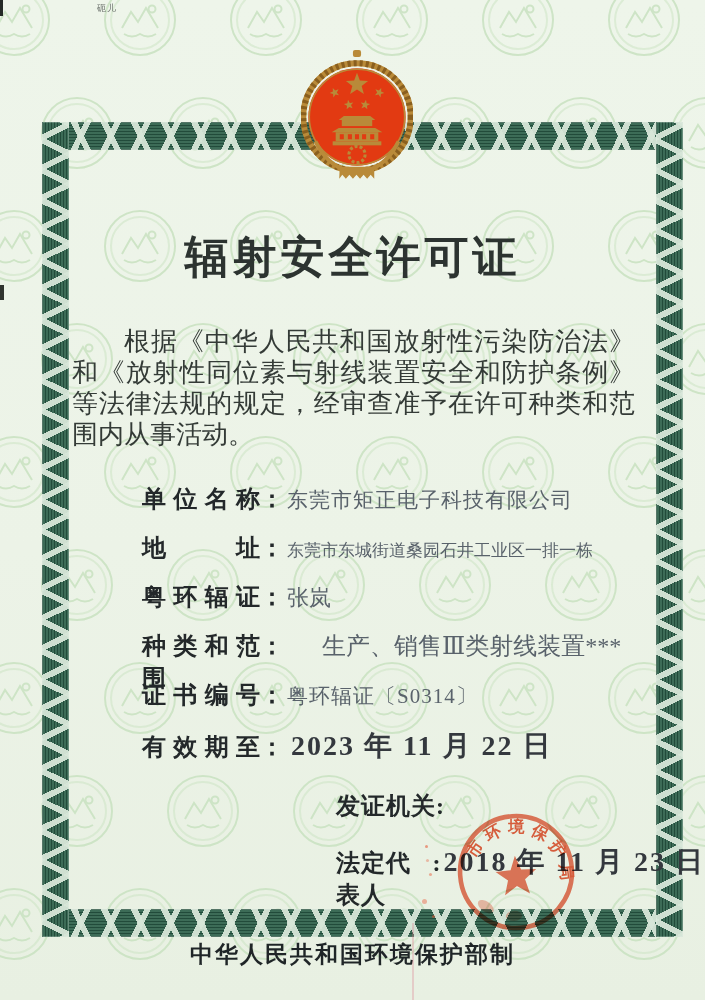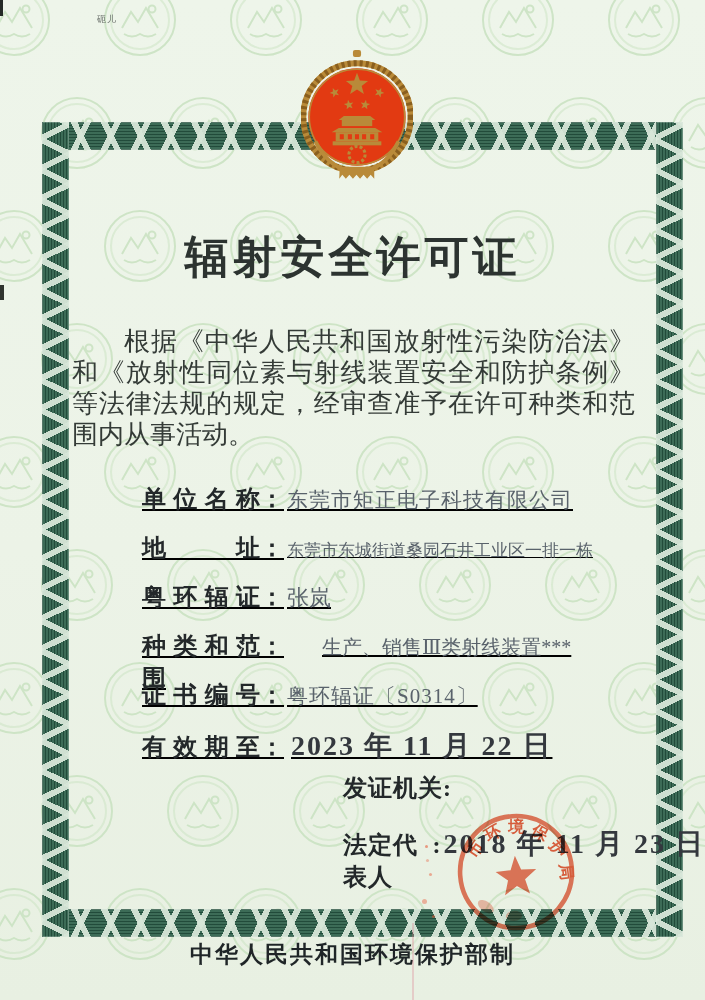--- a/index.html
+++ b/index.html
@@ -9,21 +9,21 @@
   html,body{margin:0;padding:0;background:#888;}
   .page{
     position:relative; width:705px; height:1000px; overflow:hidden;
     background:linear-gradient(180deg,#eef5ea 0%, #ecf3e7 55%, #e8f0e2 100%);
     font-family:"Liberation Serif","DejaVu Serif",serif;
   }
   .wm-layer{position:absolute;inset:0;z-index:0;}
   .wm{position:absolute;width:76px;height:76px;opacity:.85;}
   .wm *{fill:none;stroke:var(--wm);stroke-width:2;}
   .top-mark{
-    position:absolute;left:97px;top:13px;z-index:4;
+    position:absolute;left:97px;top:2px;z-index:4;
     font-family:"DejaVu Sans Mono",monospace;font-size:9px;color:#6b716c;letter-spacing:1px;
   }
   
   .band{position:absolute;z-index:2;background-color:var(--green);box-shadow:inset 0 0 0 1px rgba(235,244,235,.25);}
   .band-h{background-image:
     repeating-linear-gradient(64deg, rgba(215,230,216,0) 0 11px, rgba(215,230,216,.95) 11px 17px, rgba(215,230,216,0) 17px 27px),
     repeating-linear-gradient(116deg, rgba(215,230,216,0) 0 11px, rgba(215,230,216,.95) 11px 17px, rgba(215,230,216,0) 17px 27px),
     repeating-linear-gradient(0deg, rgba(12,44,31,.38) 0 1px, rgba(96,143,118,.28) 1px 3px);}
   .band-v{background-image:
     repeating-linear-gradient(26deg, rgba(215,230,216,0) 0 11px, rgba(215,230,216,.95) 11px 17px, rgba(215,230,216,0) 17px 27px),
@@ -39,36 +39,36 @@
   .title{
     position:absolute;left:0;top:228px;width:705px;margin:0;z-index:4;
     text-align:center;font-size:44px;font-weight:bold;letter-spacing:4px;color:var(--ink);
   }
   .intro{
     position:absolute;left:72px;top:326px;width:563px;z-index:4;
     font-size:26px;line-height:31px;color:#343b37;text-align:justify;text-indent:2em;
     font-weight:500;margin:0;
   }
   .fields{position:absolute;left:142px;top:483px;width:480px;z-index:4;}
-  .row{display:flex;align-items:baseline;margin-bottom:17px;text-decoration:underline;}
+  .row{display:flex;align-items:baseline;margin-bottom:17px;}
   .lbl{
     display:inline-block;width:118px;font-weight:bold;font-size:24px;color:#23282a;
     text-align:justify;text-align-last:justify;
   }
   .colon{font-weight:bold;font-size:24px;color:#23282a;width:22px;}
   .val{color:var(--gray);margin-left:5px;white-space:nowrap;}
   .val-company{font-size:21px;letter-spacing:1px;}
   .val-address{font-size:17px;}
   .val-rep{font-size:22px;}
-  .val-scope{font-size:20px;margin-left:40px;}
+  .val-scope{font-size:24px;margin-left:40px;}
   .cert-fields{position:absolute;left:142px;top:679px;width:500px;z-index:4;}
   .cert-fields .row{margin-bottom:16px;}
   .val-certno{font-size:21px;letter-spacing:1px;}
   .val-date{color:#34383e;font-weight:bold;font-size:28px;letter-spacing:2px;margin-left:9px;white-space:nowrap;}
-  .issuing{position:absolute;left:336px;top:772px;z-index:4;margin-left:7px;}
+  .issuing{position:absolute;left:336px;top:790px;z-index:4;}
   .issuing .irow{display:flex;align-items:baseline;}
   .issuing .irow+.irow{margin-top:21px;}
   .ilbl{font-weight:bold;font-size:24px;color:#23282a;letter-spacing:1px;}
   .footer{
     position:absolute;left:0;top:939px;width:705px;z-index:4;text-align:center;
     font-family:"Liberation Sans","DejaVu Sans",sans-serif;
     font-weight:bold;font-size:23px;letter-spacing:2px;color:#1f2527;
   }
   
   .seal{position:absolute;left:455px;top:811px;width:122px;height:122px;z-index:6;

